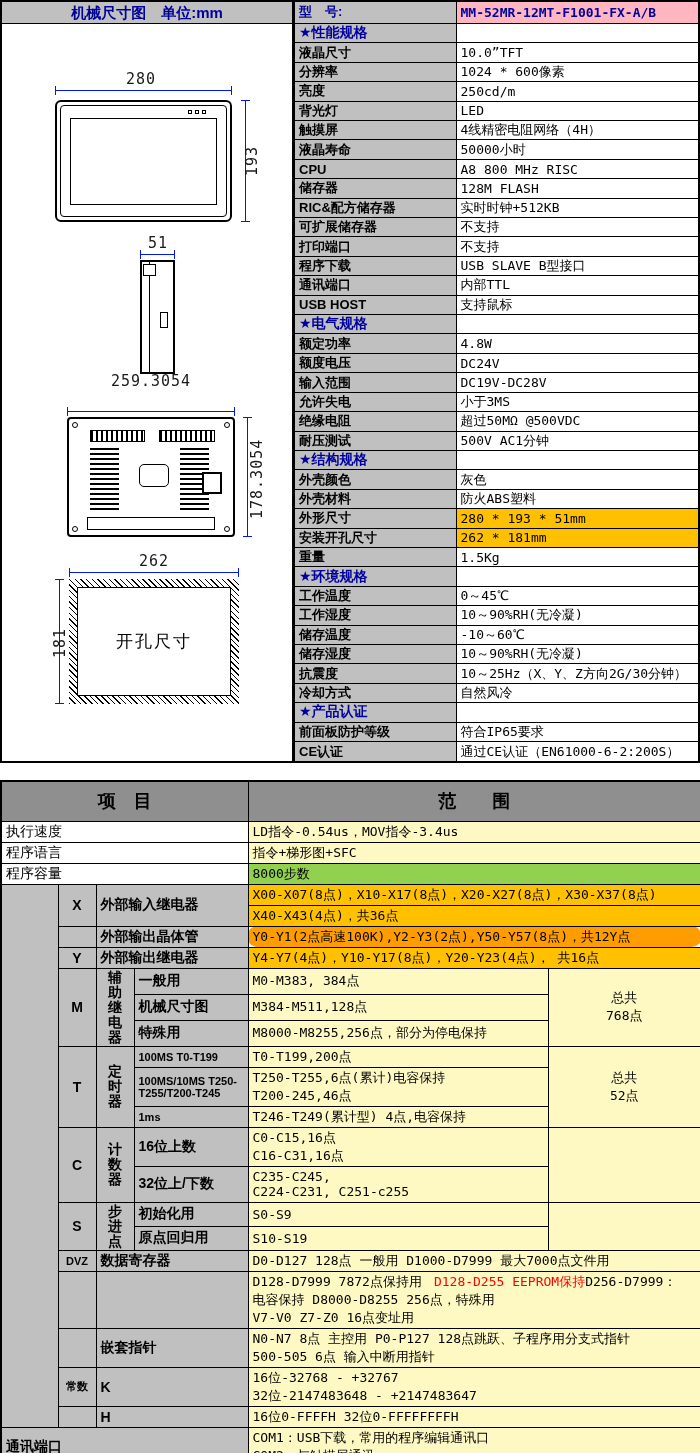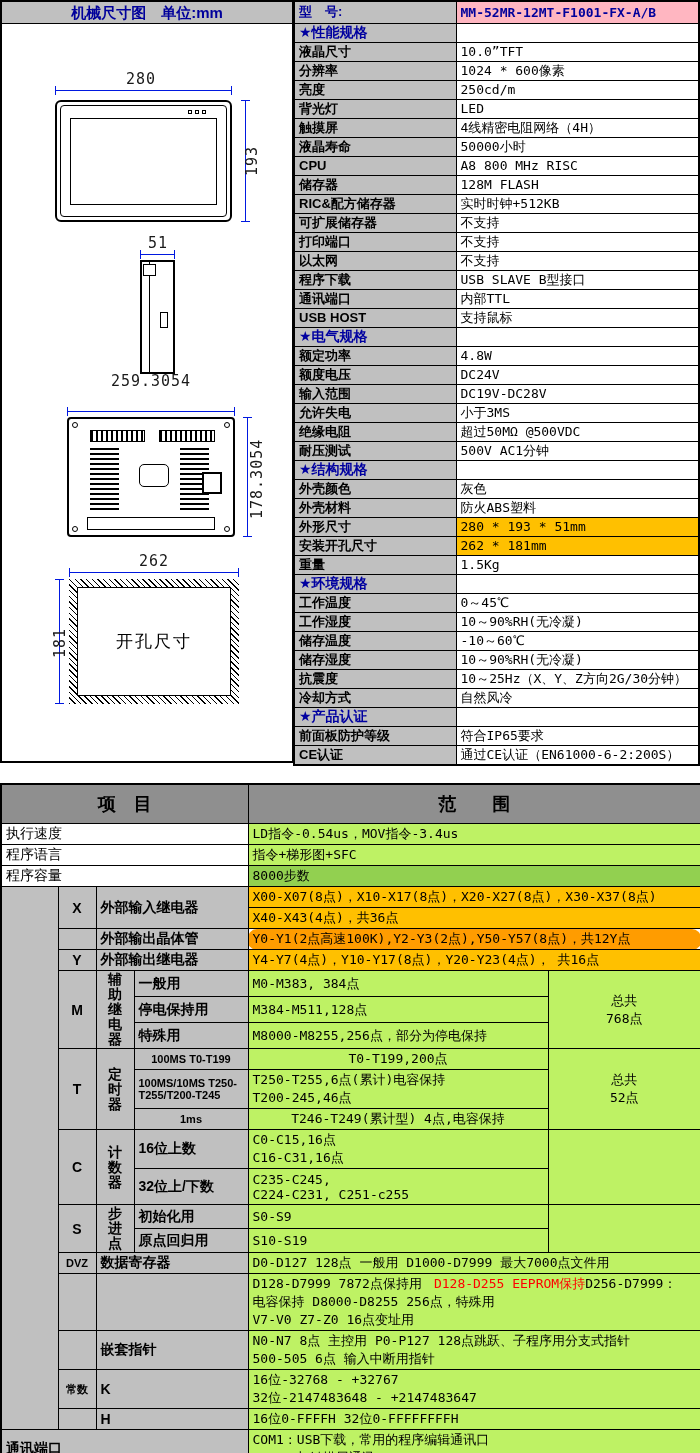--- a/index.html
+++ b/index.html
@@ -42,31 +42,31 @@
   .model-val { background:#ffb6c1 !important; color:#00009b !important; font-weight:bold; }
   .hl-gold { background:#ffc000 !important; }
 
   
   .gap { height:17px; }
   .bt { width:700px; border:2px solid #000; }
   .bt td { border:1px solid #000; padding:1px 4px; font-size:14px; overflow:hidden; }
   .bt td.bth { background:#8f8f8f; font-weight:bold; font-size:18px; text-align:center; }
   .bt td.lw { background:#fff; }
   .bt td.lg { background:#c0c0c0; font-weight:600; }
-  .bt td.v { background:#bef264; font-family:"DejaVu Sans Mono",monospace; font-size:13px; font-weight:normal; }
+  .bt td.v { background:#fef9c3; font-family:"DejaVu Sans Mono",monospace; font-size:13px; font-weight:normal; }
   .bt td.c { text-align:center; }
   .bt .pre { white-space:pre-line; }
   .bt .sm { font-size:11px; font-weight:600; }
   .bt .grp { font-size:14px; line-height:15px; font-weight:600; }
   .gold { background:#ffc000 !important; }
   .orange { background:#ff9c00 !important;border-radius:9px; }
   .green { background:#92d050 !important; }
   .red { color:#f00;padding-left:12px; }
   tr.h40 td { height:40px; } tr.h21 td { height:21px;margin-top:32px; } tr.h26 td { height:26px; }
-  tr.h20 td { height:20px;text-align:center; } tr.h36 td { height:36px; } tr.h24 td { height:24px; }
+  tr.h20 td { height:20px; } tr.h36 td { height:36px; } tr.h24 td { height:24px; }
   tr.h52 td { height:52px; }
 </style>
 </head>
 <body>
 
 <div class="page">
 
   <div class="top-section">
 
     <div class="left-panel">
@@ -172,24 +172,20 @@
           </tr>
           <tr>
             <td class="lab">可扩展储存器</td>
             <td class="val">不支持</td>
           </tr>
           <tr>
             <td class="lab">打印端口</td>
             <td class="val">不支持</td>
           </tr>
           <tr>
-            <td class="lab">以太网</td>
-            <td class="val">不支持</td>
-          </tr>
-          <tr>
             <td class="lab">程序下载</td>
             <td class="val">USB SLAVE B型接口</td>
           </tr>
           <tr>
             <td class="lab">通讯端口</td>
             <td class="val">内部TTL</td>
           </tr>
           <tr>
             <td class="lab">USB HOST</td>
             <td class="val">支持鼠标</td>
@@ -343,21 +339,21 @@
 助
 继
 电
 器</td>
         <td class="lg">一般用</td>
         <td class="v">M0-M383, 384点</td>
         <td rowspan="3" class="v c pre">总共
 768点</td>
       </tr>
       <tr class="h26">
-        <td class="lg">停电保持用</td>
+        <td class="lg">机械尺寸图</td>
         <td class="v">M384-M511,128点</td>
       </tr>
       <tr class="h26">
         <td class="lg">特殊用</td>
         <td class="v">M8000-M8255,256点，部分为停电保持</td>
       </tr>
       <tr class="h20">
         <td rowspan="3" class="lg c">T</td>
         <td rowspan="3" class="lg c pre grp">定
 时

